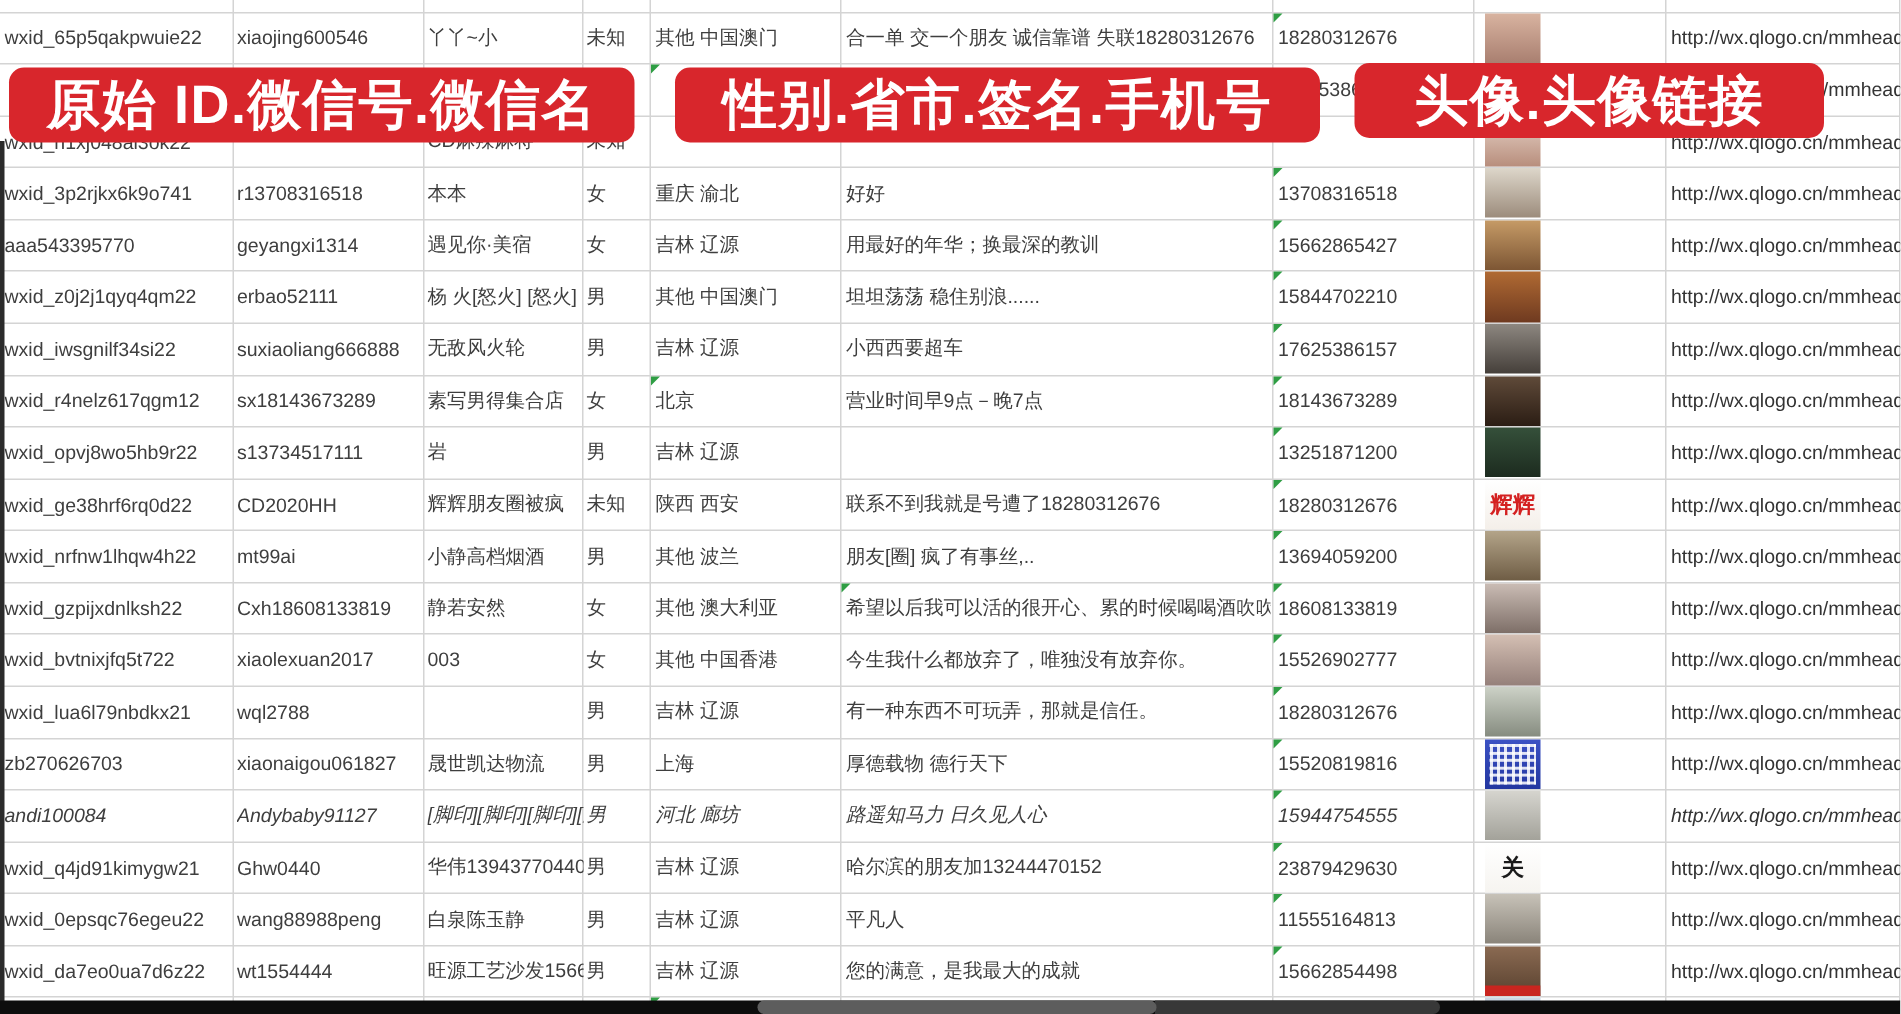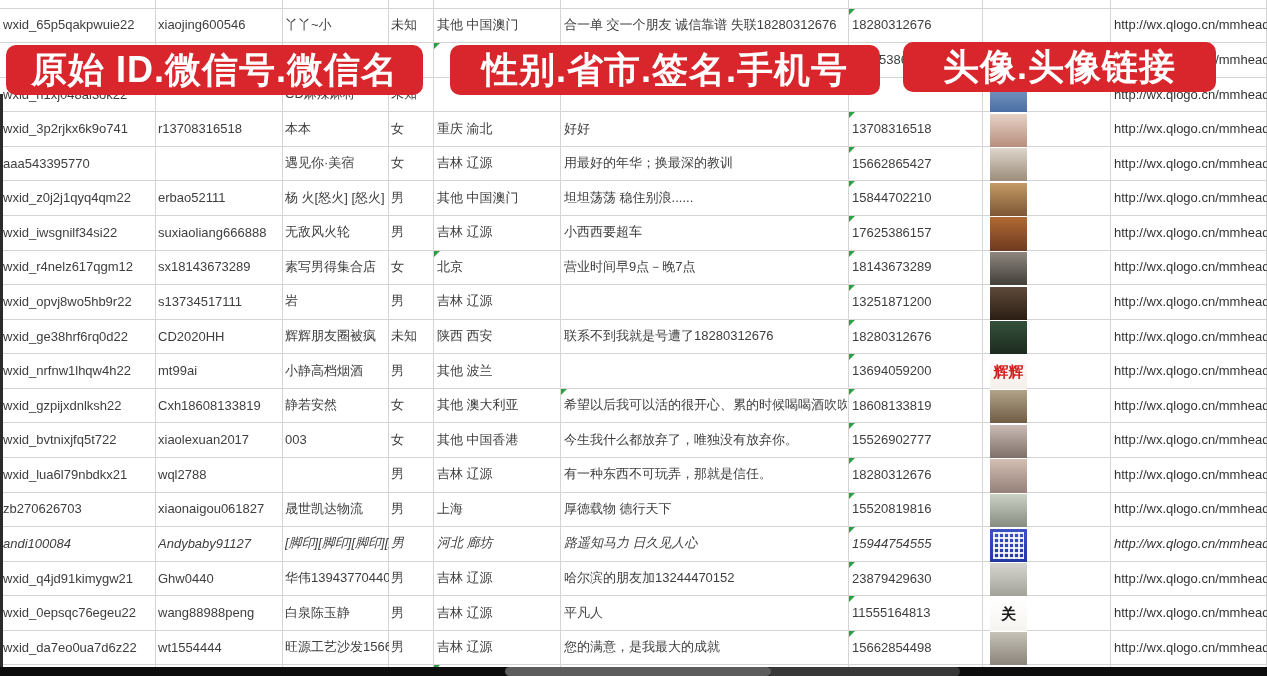--- a/index.html
+++ b/index.html
@@ -16,21 +16,21 @@
   .c-wxid{left:3px;width:150px;}
   .c-wxno{left:158px;width:122px;}
   .c-name{left:285px;width:104px;}
   .c-gender{left:391px;width:41px;}
   .c-region{left:437px;width:121px;text-align:center;}
   .c-sign{left:564px;width:283px;}
   .c-phone{left:852px;width:127px;}
   .c-link{left:1114px;width:160px;overflow:visible;color:#333;}
   .phone-frag{position:absolute;left:879px;top:0;height:100%;display:flex;align-items:center;font-size:13px;}
   
-  .avatar{position:absolute;left:990px;top:1px;width:37px;height:33px;overflow:hidden;margin-top:36px;}
+  .avatar{position:absolute;left:990px;top:1px;width:37px;height:33px;overflow:hidden;}
   .avatar .label{position:absolute;left:0;top:0;width:100%;height:100%;display:flex;
                  align-items:center;justify-content:center;font-weight:bold;font-size:15px;}
   .avatar .qr{position:absolute;inset:3px;background:
       repeating-linear-gradient(0deg,rgba(255,255,255,.85) 0 2px,transparent 2px 5px),
       repeating-linear-gradient(90deg,rgba(255,255,255,.85) 0 2px,transparent 2px 5px);}
   .avatar .redstrip{position:absolute;left:0;bottom:0;width:100%;height:7px;background:#c9251f;}
   
   .marker{position:absolute;width:0;height:0;border-top:6px solid #2f9e44;border-right:6px solid transparent;}
   
   .banner{position:absolute;height:50px;background:#d8262c;border-radius:10px;color:#fff;
@@ -132,20 +132,21 @@
     <span class="cell c-phone">13708316518</span>
     <span class="phone-frag"></span>
     <div class="avatar" style="background: linear-gradient(rgb(221, 214, 202), rgb(156, 140, 124)); height: 33.07px;">
       <span class="label" style="color: transparent;"></span>
     </div>
     <span class="cell c-link">http://wx.qlogo.cn/mmhead</span>
   <div class="marker" style="left: 849px; top: 1px;"></div>
       </div>
       <div class="row" style="top: 145.88px; height: 34.57px;">
     <span class="cell c-wxid">aaa543395770</span>
+    <span class="cell c-wxno">geyangxi1314</span>
     <span class="cell c-name">遇见你·美宿</span>
     <span class="cell c-gender">女</span>
     <span class="cell c-region">吉林 辽源</span>
     <span class="cell c-sign">用最好的年华；换最深的教训</span>
     <span class="cell c-phone">15662865427</span>
     <span class="phone-frag"></span>
     <div class="avatar" style="background: linear-gradient(rgb(197, 154, 102), rgb(125, 86, 52)); height: 33.07px;">
       <span class="label" style="color: transparent;"></span>
     </div>
     <span class="cell c-link">http://wx.qlogo.cn/mmhead</span>
@@ -226,20 +227,21 @@
     </div>
     <span class="cell c-link">http://wx.qlogo.cn/mmhead</span>
   <div class="marker" style="left: 849px; top: 1px;"></div>
       </div>
       <div class="row" style="top: 353.3px; height: 34.57px;">
     <span class="cell c-wxid">wxid_nrfnw1lhqw4h22</span>
     <span class="cell c-wxno">mt99ai</span>
     <span class="cell c-name">小静高档烟酒</span>
     <span class="cell c-gender">男</span>
     <span class="cell c-region">其他 波兰</span>
+    <span class="cell c-sign">朋友[圈] 疯了有事丝,..</span>
     <span class="cell c-phone">13694059200</span>
     <span class="phone-frag"></span>
     <div class="avatar" style="background: linear-gradient(rgb(179, 164, 137), rgb(111, 93, 69)); height: 33.07px;">
       <span class="label" style="color: transparent;"></span>
     </div>
     <span class="cell c-link">http://wx.qlogo.cn/mmhead</span>
   <div class="marker" style="left: 849px; top: 1px;"></div>
       </div>
       <div class="row" style="top: 387.87px; height: 34.57px;">
     <span class="cell c-wxid">wxid_gzpijxdnlksh22</span>

